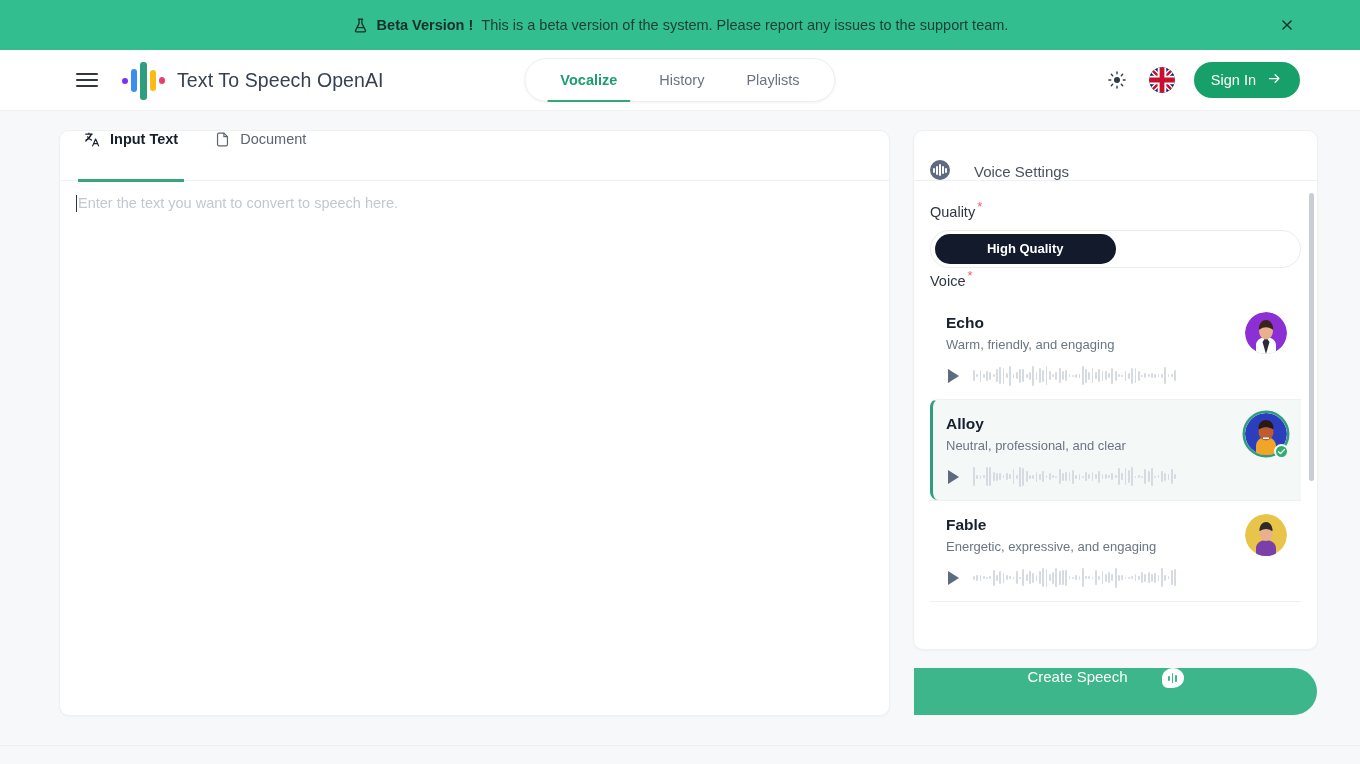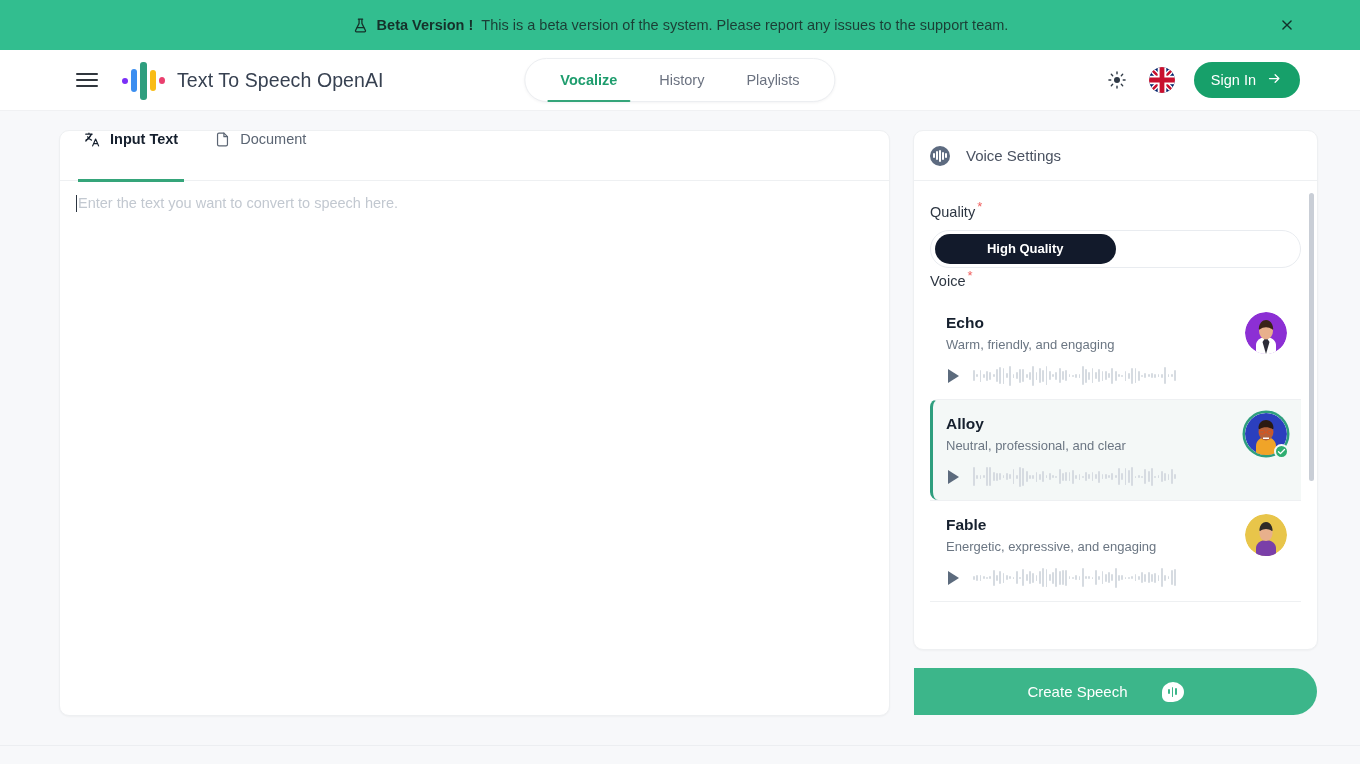--- a/index.html
+++ b/index.html
@@ -151,21 +151,21 @@
     width: 405px;
     background: #fff;
     border: 1px solid #eef0f2;
     border-radius: 10px;
     height: 520px;
     display: flex; flex-direction: column;
     box-shadow: 0 1px 2px rgba(16,24,40,.035);
     overflow: hidden;
   }
   .settings-head {
-    display: flex; align-items: center; gap: 16px;
+    display: flex; align-items: flex-end; gap: 24px;
     height: 50px; padding: 0 16px;
     border-bottom: 1px solid #eef0f2;
     flex-shrink: 0;
   }
   .vs-icon {
     width: 20px; height: 20px; border-radius: 50%;
     background: #5d6b80;
     display: flex; align-items: center; justify-content: center; gap: 1.4px;
   }
   .vs-icon i { display: block; width: 1.6px; background: #fff; border-radius: 1px; }
@@ -266,21 +266,21 @@
   .speed-value {
     flex: 1; text-align: center;
     font-size: 15px; color: #1e2734;
   }
   .chev { color: #7b8491; font-size: 12px; }
   .create-btn {
     flex: 1; height: 47px;
     background: #3cb68a; color: #fff;
     border: none; border-radius: 4px 999px 999px 4px;
     font-family: inherit; font-size: 15px;
-    display: flex; align-items: center; justify-content: center;
+    display: flex; justify-content: center;
     gap: 34px; cursor: pointer;
     padding-right: 20px;
   }
   .bubble {
     width: 22px; height: 20px; border-radius: 50% 50% 50% 6px;
     background: #fff;
     display: flex; align-items: center; justify-content: center; gap: 1.6px;
   }
   .bubble i { display: block; width: 1.8px; background: #3cb68a; border-radius: 1px; }
   .bubble i:nth-child(1){height:5px}.bubble i:nth-child(2){height:10px}

